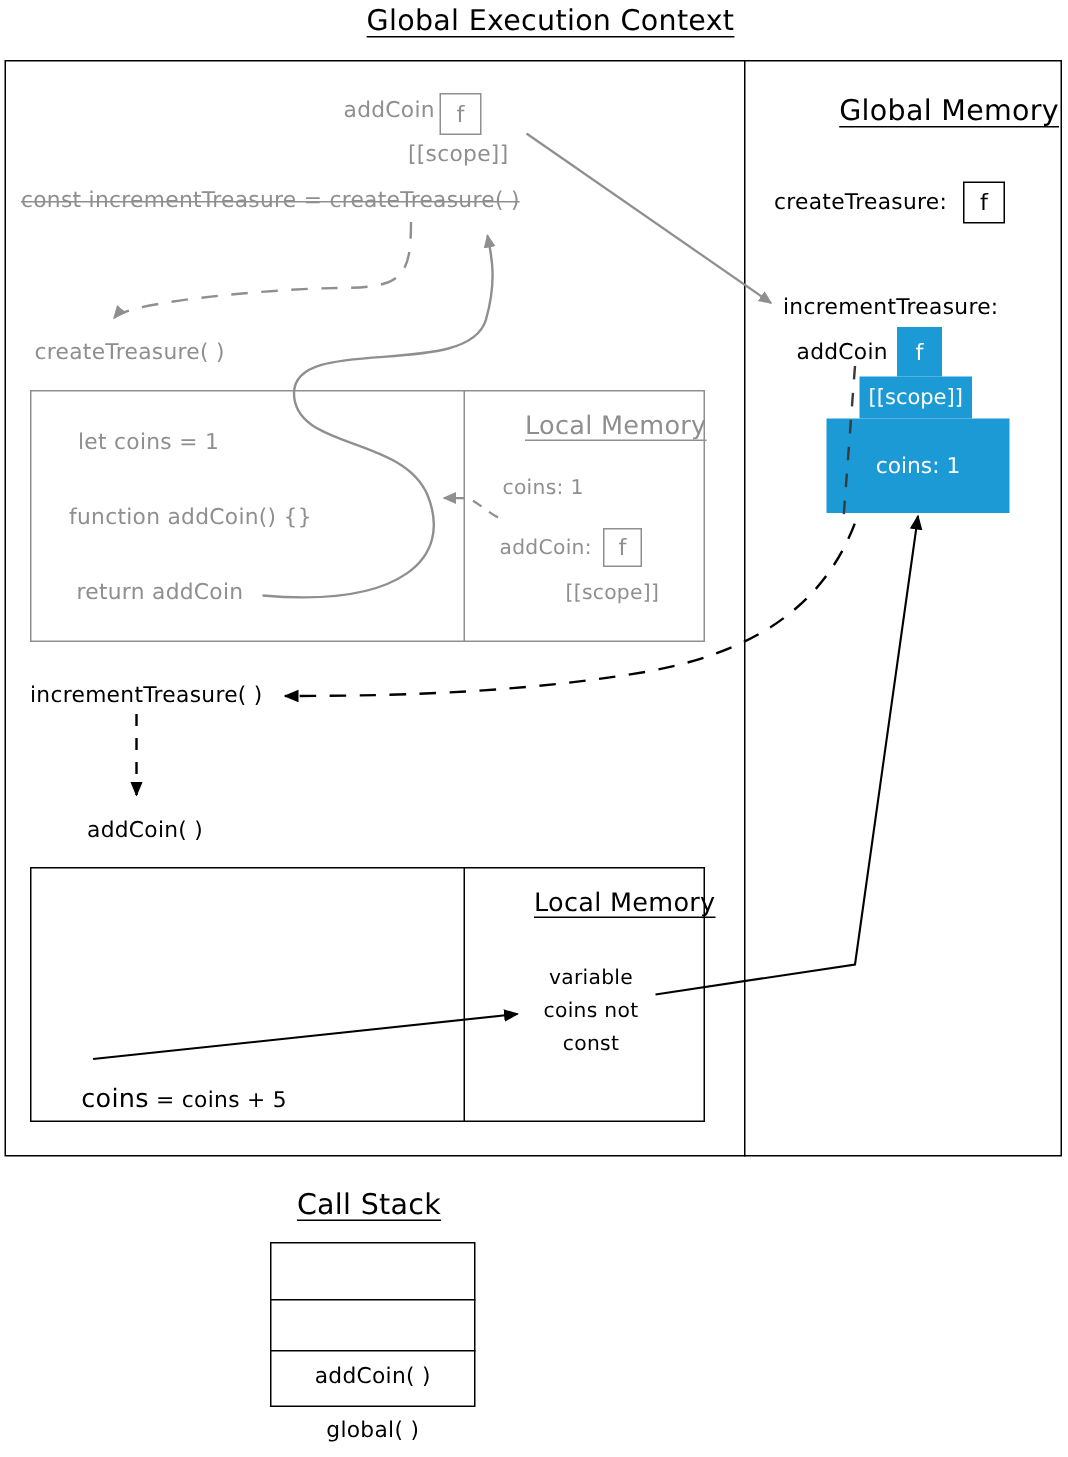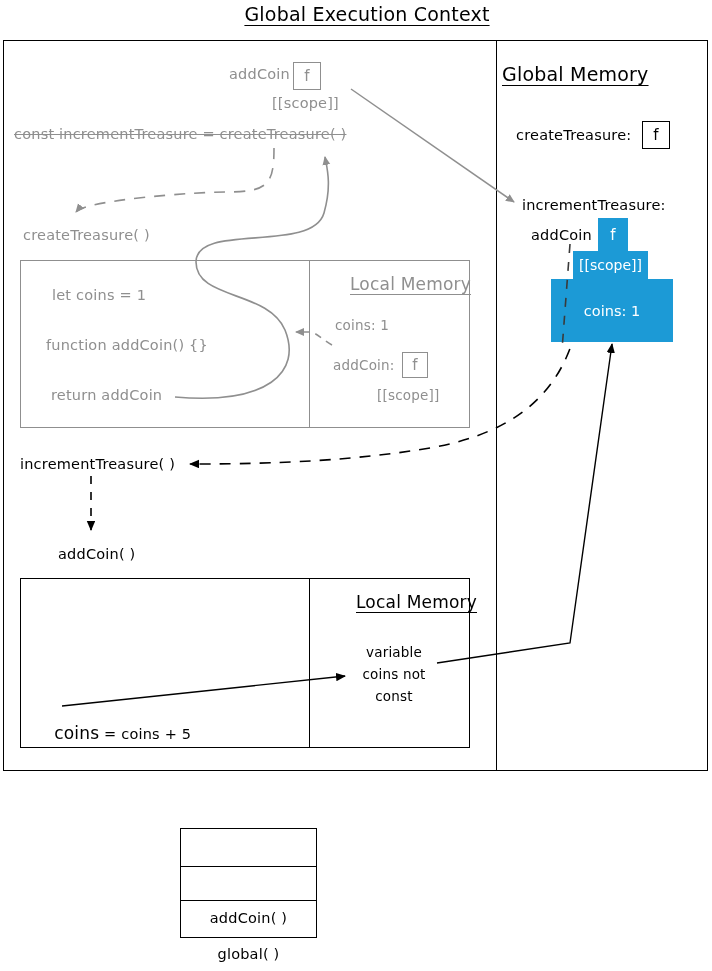--- a/index.html
+++ b/index.html
@@ -183,21 +183,21 @@
 
   <div class="txt black" style="left:33px; top:706px;">
     <span class="code-lg" style="font-size:17px;">coins</span><span class="code"> = coins + 5</span>
   </div>
 
   <div class="txt sub-title black" style="left:324px; top:593px;">Local Memory</div>
   <div class="txt code-sm black center" style="left:335px; top:645px; width:118px;">variable</div>
   <div class="txt code-sm black center" style="left:335px; top:667px; width:118px;">coins not</div>
   <div class="txt code-sm black center" style="left:335px; top:689px; width:118px;">const</div>
 
-  <div class="txt title black" style="left:502px; top:64px; width:204px; text-align:left;">Global Memory</div>
+  <div class="txt title black" style="left:502px; top:64px; width:204px; text-align:right;">Global Memory</div>
 
   <div class="txt code black" style="left:516px; top:128px;">createTreasure:</div>
   <div class="fbox fbox-black" style="left:642px; top:121px; width:28px; height:28px;">
     <span>f</span>
   </div>
 
   <div class="txt code black" style="left:522px; top:198px;">incrementTreasure:</div>
 
   <div class="txt code black" style="left:531px; top:228px;">addCoin</div>
 
@@ -208,20 +208,21 @@
     <span>[[scope]]</span>
   </div>
   <div class="blue-box" style="left:551px; top:279px; width:122px; height:63px; background:#1c9ad6; font-size:14.5px;">
     <span>coins: 1</span>
   </div>
 
   <svg class="svg-layer" viewBox="0 0 712 971" width="712" height="971">
     <path d="M570,244 L562,350" fill="none" stroke="#3a3a3a" stroke-width="1.6" stroke-dasharray="9,9"></path>
   </svg>
 
+  <div class="txt title black" style="left:146px; top:793px; width:200px; text-align:center;">Call Stack</div>
 
   <div class="inner-box-black" style="left:180px; top:828px; width:137px; height:110px;"></div>
   <div class="hline-black" style="left:180px; top:866px; width:137px;"></div>
   <div class="hline-black" style="left:180px; top:900px; width:137px;"></div>
 
   <div class="txt code black center" style="left:180px; top:840px; width:137px;"></div>
   <div class="txt code black center" style="left:180px; top:876px; width:137px;"></div>
   <div class="txt code black center" style="left:180px; top:911px; width:137px;">addCoin( )</div>
 
   <div class="txt code black center" style="left:180px; top:947px; width:137px;">global( )</div>

